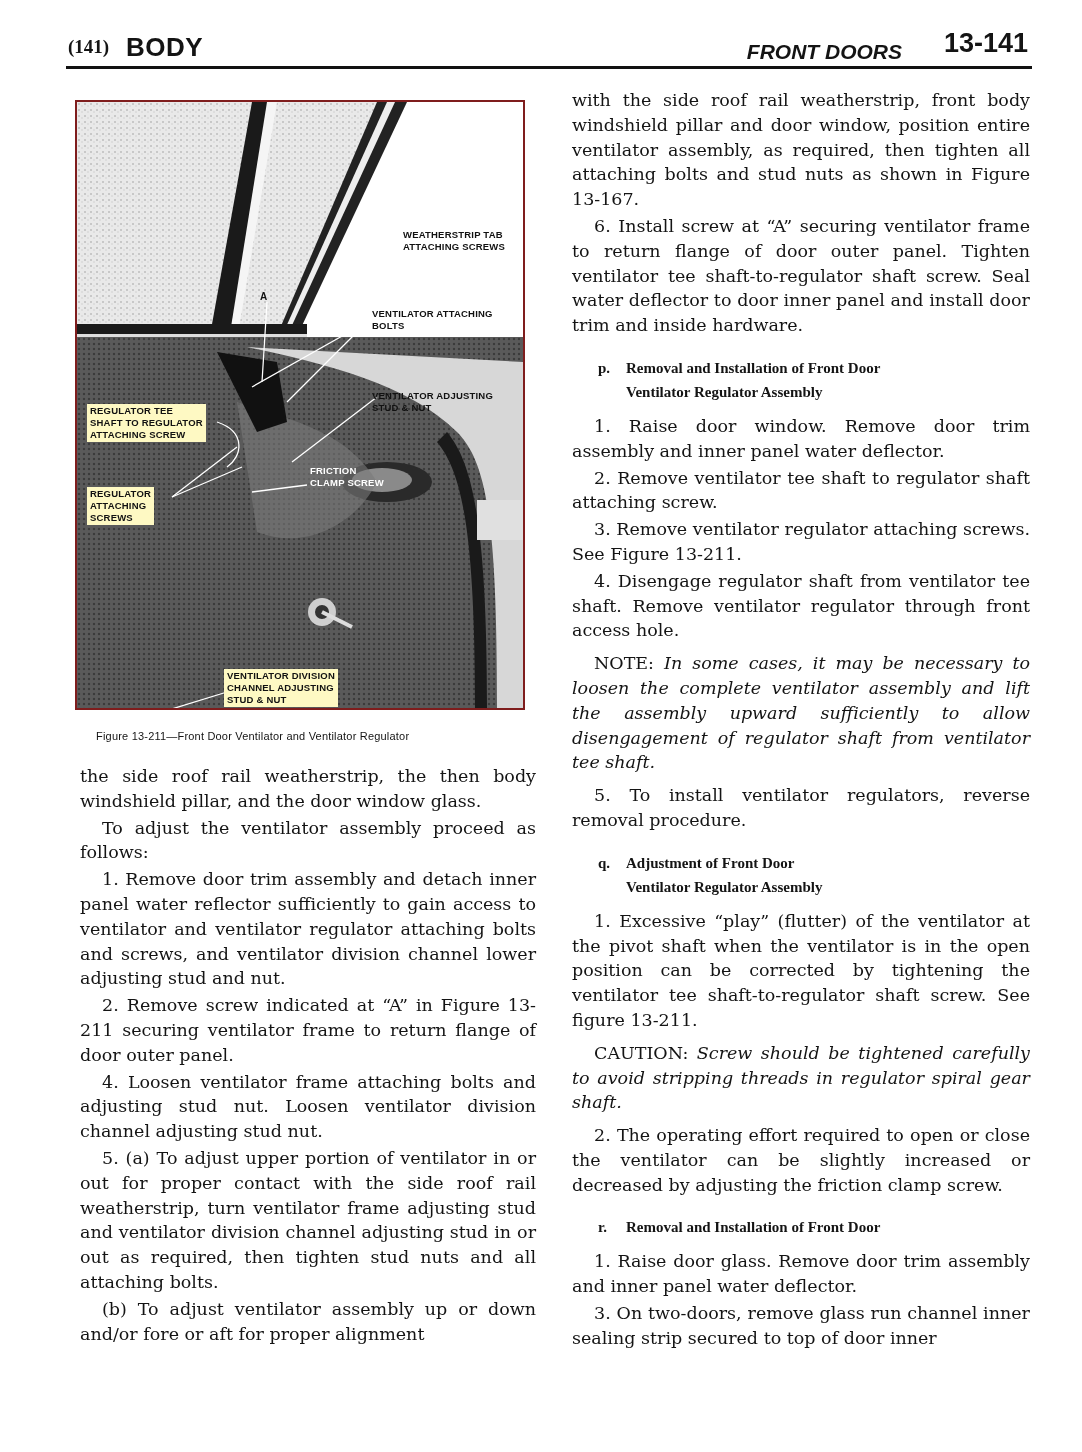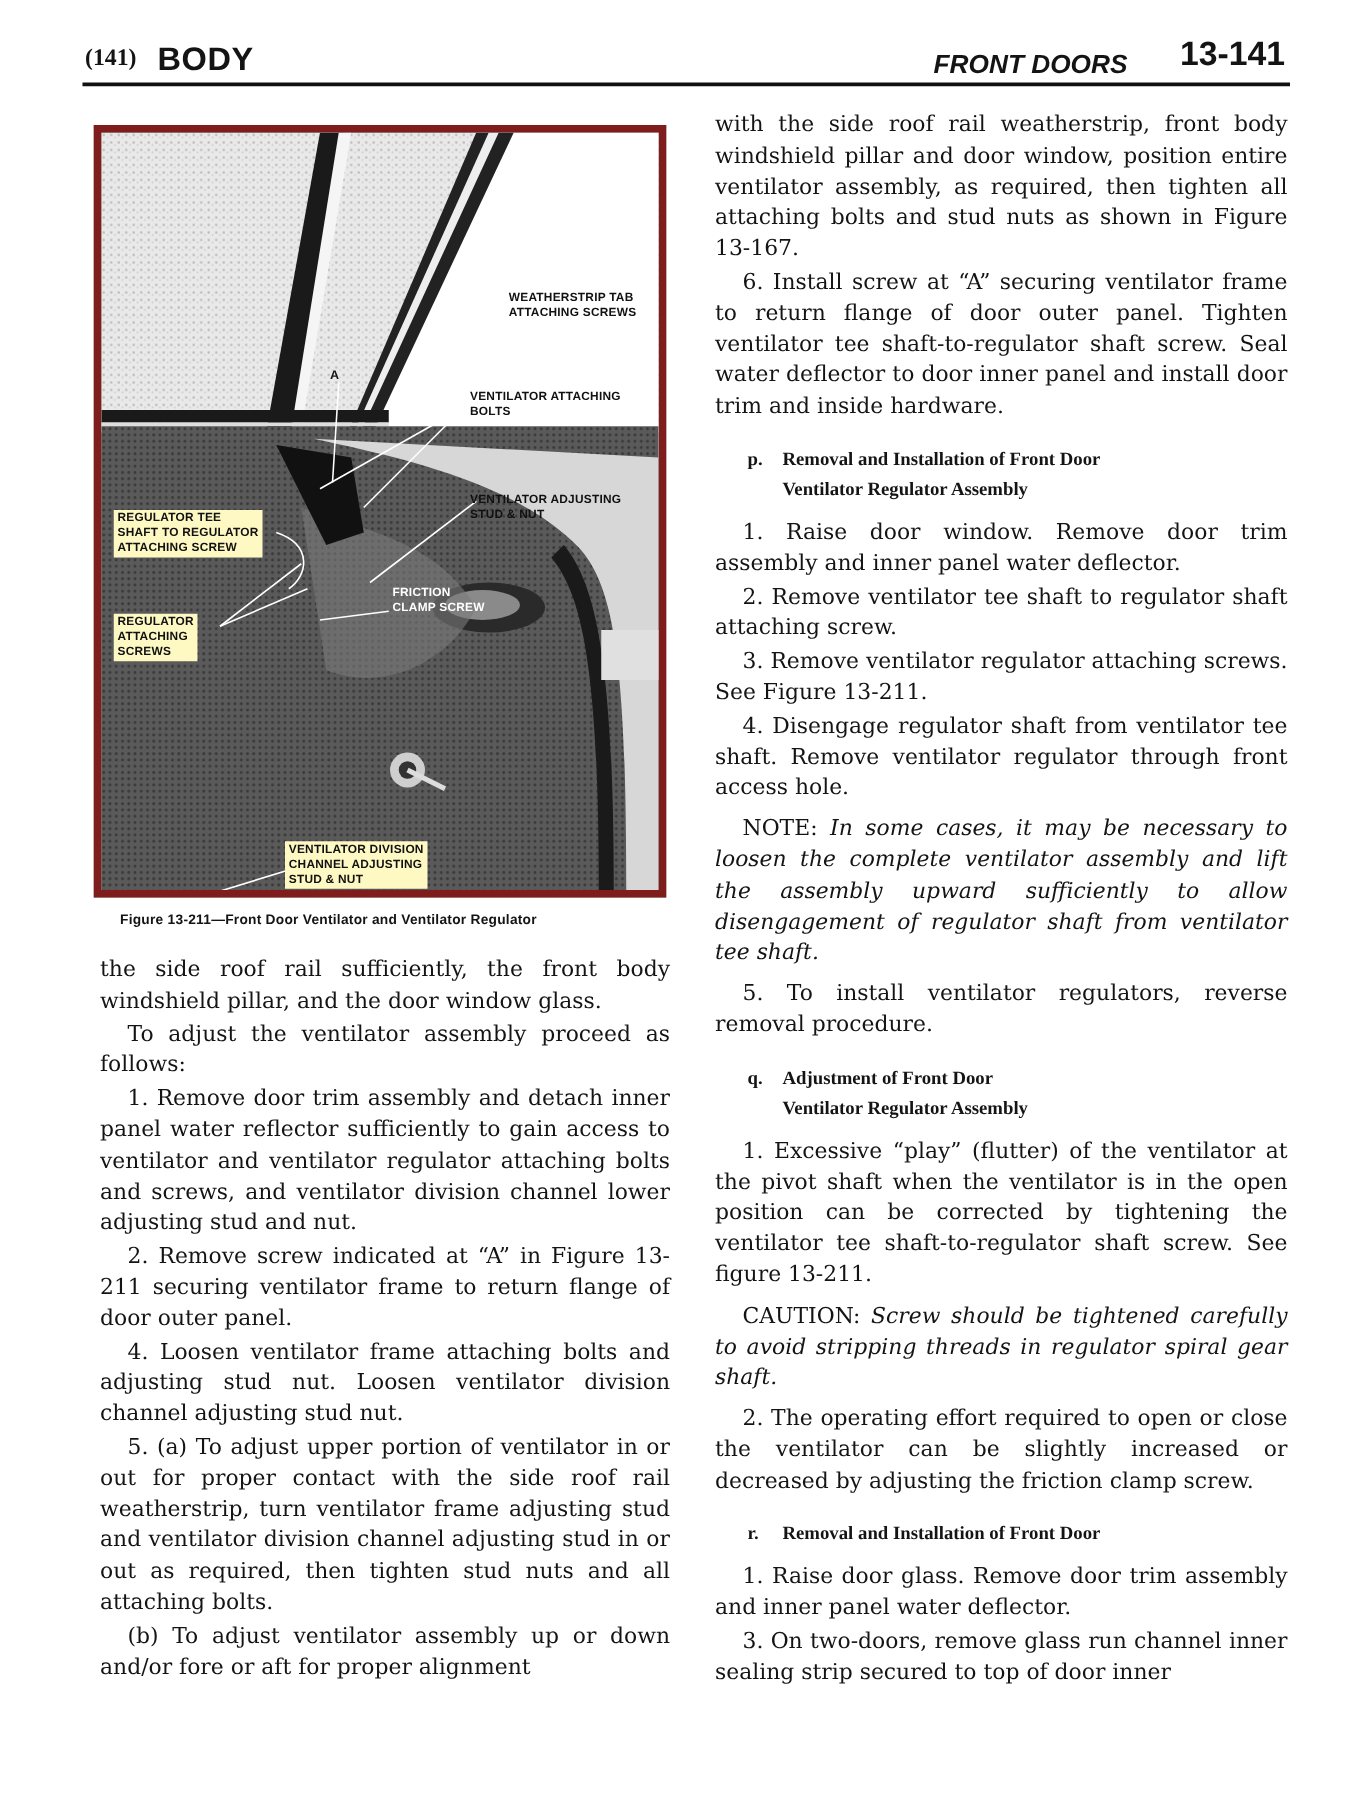--- a/index.html
+++ b/index.html
@@ -8,25 +8,25 @@
     font-family: "DejaVu Serif", "Liberation Serif", serif;
     color: #141414;
   }
   .header { position: absolute; left: 66px; top: 30px; width: 966px; height: 34px; }
   .header .pnum { position: absolute; left: 2px; top: 6px; font-family: "Liberation Serif", serif; font-size: 19px; font-weight: bold; }
   .header .sect { position: absolute; left: 60px; top: 2px; font-family: "Liberation Sans", sans-serif; font-weight: bold; font-size: 26px; letter-spacing: 0.5px; }
   .header .title { position: absolute; right: 130px; top: 10px; font-family: "Liberation Sans", sans-serif; font-weight: bold; font-size: 21px; font-style: italic; }
   .header .pageno { position: absolute; right: 4px; top: -2px; font-family: "Liberation Sans", sans-serif; font-weight: bold; font-size: 27px; }
   .header .rule { position: absolute; left: 0; right: 0; top: 36px; height: 3px; background: #111; }
 
-  .figure { position: absolute; left: 75px; top: 100px; width: 446px; height: 606px; border: 6px solid #7f1d1d; overflow: hidden; background: #8a8a8a; }
+  .figure { position: absolute; left: 75px; top: 100px; width: 446px; height: 606px; border: 2px solid #7f1d1d; overflow: hidden; background: #8a8a8a; }
   .figure svg { position: absolute; left: 0; top: 0; }
   .callout { position: absolute; background: #fef9c3; font-family: "Liberation Sans", sans-serif; font-weight: bold; font-size: 9.5px; line-height: 12px; color: #111; padding: 1px 3px; white-space: pre; letter-spacing: 0.2px; }
   .callout.plain { background: transparent; }
-  .caption { position: absolute; left: 96px; top: 730px; font-family: "Liberation Sans", sans-serif; font-weight: bold; font-size: 11px; letter-spacing: 0.2px; }
+  .caption { position: absolute; left: 96px; top: 730px; font-family: "Liberation Sans", sans-serif; font-weight: normal; font-size: 11px; letter-spacing: 0.2px; }
 
   .col { position: absolute; font-size: 17.5px; line-height: 24.8px; text-align: justify; }
   .col p { margin: 0 0 2px 0; text-indent: 22px; }
   .col p.noindent { text-indent: 0; }
   .col .note { margin-top: 8px; margin-bottom: 8px; }
   .col .lbl { font-style: normal; }
   .col em { font-style: italic; }
   .subhead { font-family: Liberation Serif, serif; font-weight: bold; font-size: 15px; line-height: 24px; margin: 18px 0 10px 26px; }
   .subhead .letter { display: inline-block; width: 28px; }
   .subhead .l2 { display: block; padding-left: 28px; }
@@ -107,21 +107,21 @@
   <div class="callout" style="left:10px; top:385px;">REGULATOR
 ATTACHING
 SCREWS</div>
   <div class="callout" style="left:147px; top:567px;">VENTILATOR DIVISION
 CHANNEL ADJUSTING
 STUD &amp; NUT</div>
 </div>
 <div class="caption">Figure 13-211—Front Door Ventilator and Ventilator Regulator</div>
 
 <div class="col" style="left:80px; top:764px; width:456px;">
-  <p class="noindent">the side roof rail sufficiently, the front body windshield pillar, and the door window glass.</p>
+  <p class="noindent">the side roof rail weatherstrip, the then body windshield pillar, and the door window glass.</p>
   <p>To adjust the ventilator assembly proceed as follows:</p>
   <p>1. Remove door trim assembly and detach inner panel water reflector sufficiently to gain access to ventilator and ventilator regulator attaching bolts and screws, and ventilator division channel lower adjusting stud and nut.</p>
   <p>2. Remove screw indicated at “A” in Figure 13-211 securing ventilator frame to return flange of door outer panel.</p>
   <p>4. Loosen ventilator frame attaching bolts and adjusting stud nut. Loosen ventilator division channel adjusting stud nut.</p>
   <p>5. (a) To adjust upper portion of ventilator in or out for proper contact with the side roof rail weatherstrip, turn ventilator frame adjusting stud and ventilator division channel adjusting stud in or out as required, then tighten stud nuts and all attaching bolts.</p>
   <p>(b) To adjust ventilator assembly up or down and/or fore or aft for proper alignment</p>
 </div>
 
 <div class="col" style="left:572px; top:88px; width:458px;">
   <p class="noindent">with the side roof rail weatherstrip, front body windshield pillar and door window, position entire ventilator assembly, as required, then tighten all attaching bolts and stud nuts as shown in Figure 13-167.</p>

